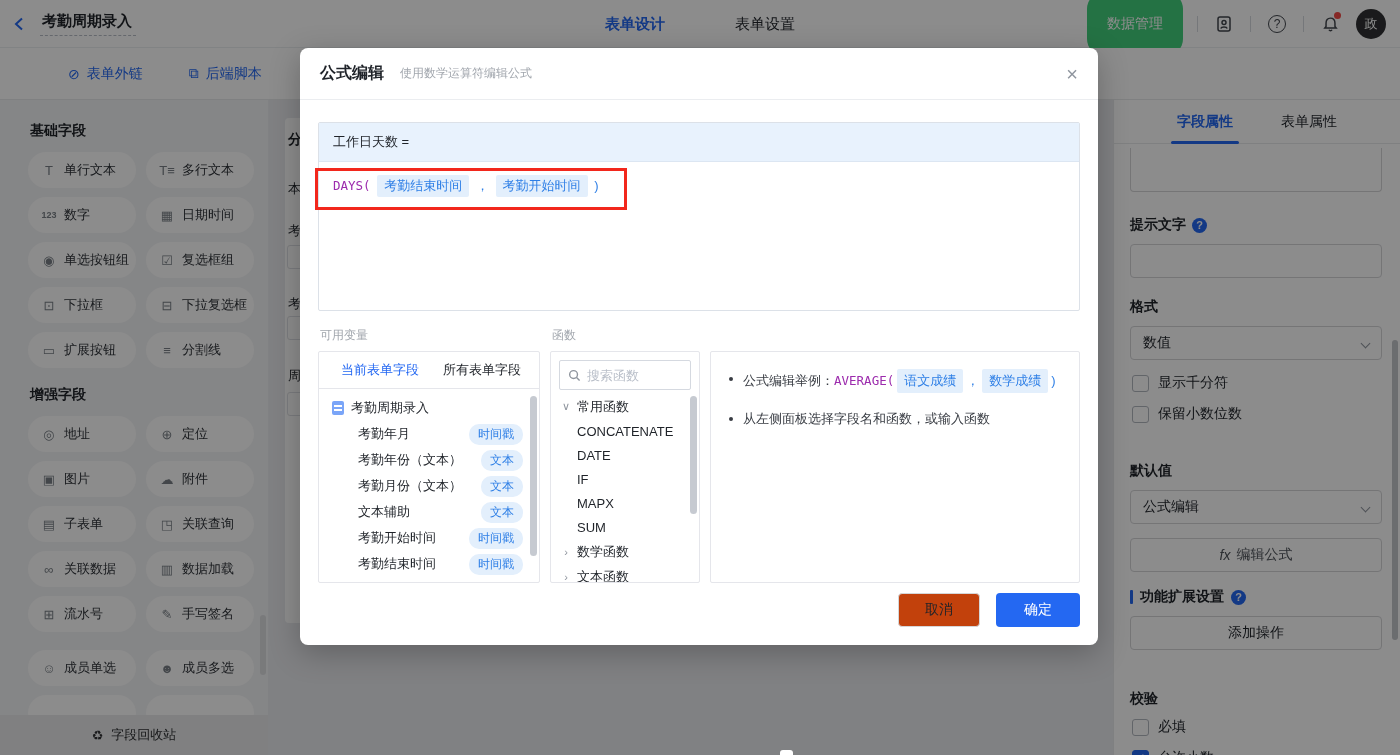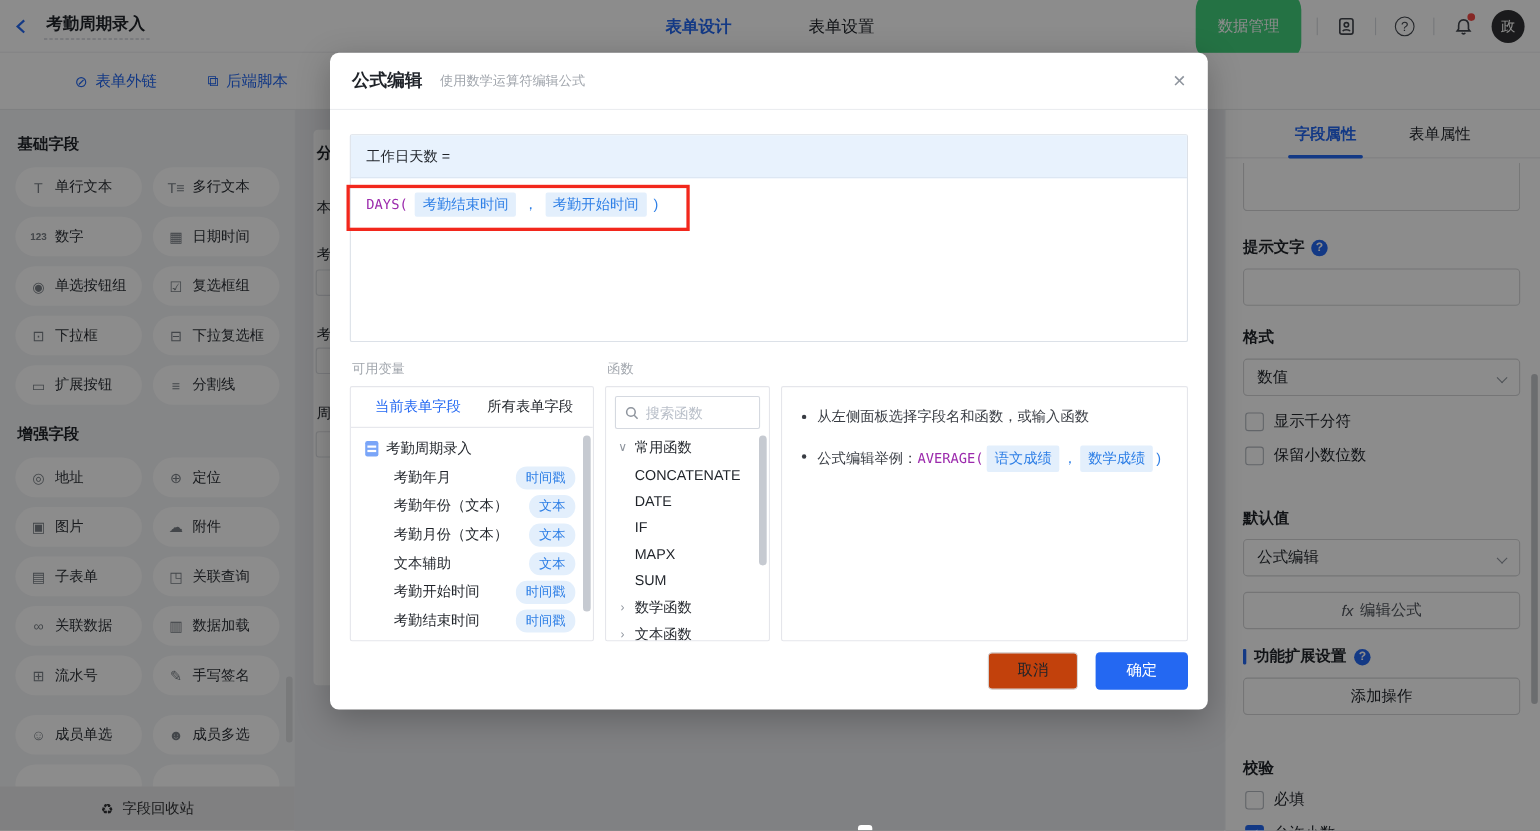--- a/index.html
+++ b/index.html
@@ -35,21 +35,21 @@
   .tb-right { position:absolute; right:22px; display:flex; align-items:center; gap:16px; }
   .btn-preview { min-width:66px; height:30px; border:1px solid #2468f2; color:#2468f2; border-radius:16px;
                  background:#fff; font-size:14px; padding:0 18px; display:flex; align-items:center; justify-content:center; cursor:pointer; }
   .btn-save { min-width:66px; height:30px; background:#2468f2; color:#fff; border-radius:16px;
               font-size:14px; padding:0 18px; display:flex; align-items:center; justify-content:center; cursor:pointer; }
   .btn-share { width:32px; height:32px; border-radius:50%; border:1px solid #c9d7f8; background:#fff;
                display:flex; align-items:center; justify-content:center; cursor:pointer; }
 
   
   .sidebar { position:absolute; left:0; top:100px; width:268px; height:655px; background:#f3f4f6;
-             padding:14px 14px 0 14px; overflow:hidden; z-index:1; }
+             padding:14px 14px 0 28px; overflow:hidden; z-index:1; }
   .sec-title { font-size:14px; font-weight:bold; color:#1f2329; margin:8px 2px 12px 2px; }
   .pill-grid { display:grid; grid-template-columns:1fr 1fr; gap:9px 10px; margin-bottom:18px; }
   .fpill { height:36px; background:#fff; border-radius:18px; display:flex; align-items:center;
            padding-left:13px; font-size:13px; color:#2e3238; cursor:grab; }
   .fpill .fico { color:#7a8087; font-size:13px; margin-right:7px; min-width:16px; text-align:center; }
   .fpill .fico.num { font-size:9px; font-weight:bold; letter-spacing:0; }
   .sb-scroll { position:absolute; right:2px; top:515px; width:6px; height:60px; border-radius:3px; background:#dcdee1; }
   .recycle-bar { position:absolute; left:0; bottom:0; width:268px; height:40px; background:#e9eaec;
                  display:flex; align-items:center; justify-content:center; gap:8px; font-size:13px; color:#303133; cursor:pointer; }
 
@@ -498,28 +498,28 @@
     <span class="glabel">文本函数</span>
   </div>
             </div>
           <div class="f-scroll"></div>
         </div>
 
         <div class="panel p-tips">
           <div class="tips">
             <div class="tip-line">
               <span class="dot"></span>
-              <span>从左侧面板选择字段名和函数，或输入函数</span>
-            </div>
-            <div class="tip-line">
-              <span class="dot"></span>
               <span>
                 <span>公式编辑举例：</span><span class="fn-token">AVERAGE(</span><span class="chip">语文成绩</span><span class="blue-tok">，</span><span class="chip">数学成绩</span><span class="blue-tok">)</span>
               </span>
             </div>
+            <div class="tip-line">
+              <span class="dot"></span>
+              <span>从左侧面板选择字段名和函数，或输入函数</span>
+            </div>
           </div>
         </div>
       </div>
     </div>
 
     <div class="m-footer">
       <div class="btn-cancel">取消</div>
       <div class="btn-ok">确定</div>
     </div>
 

